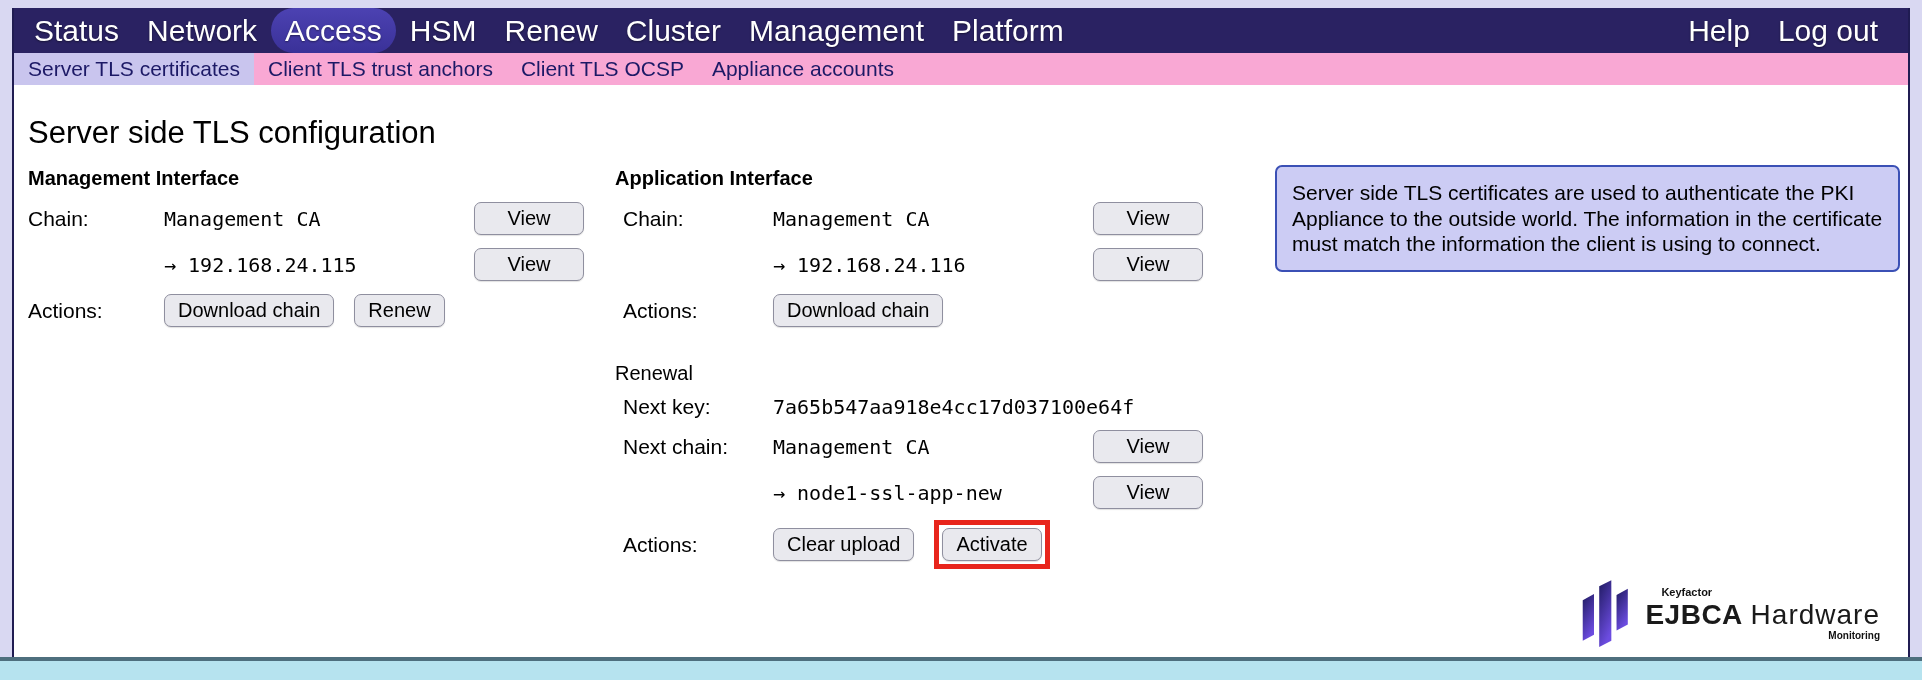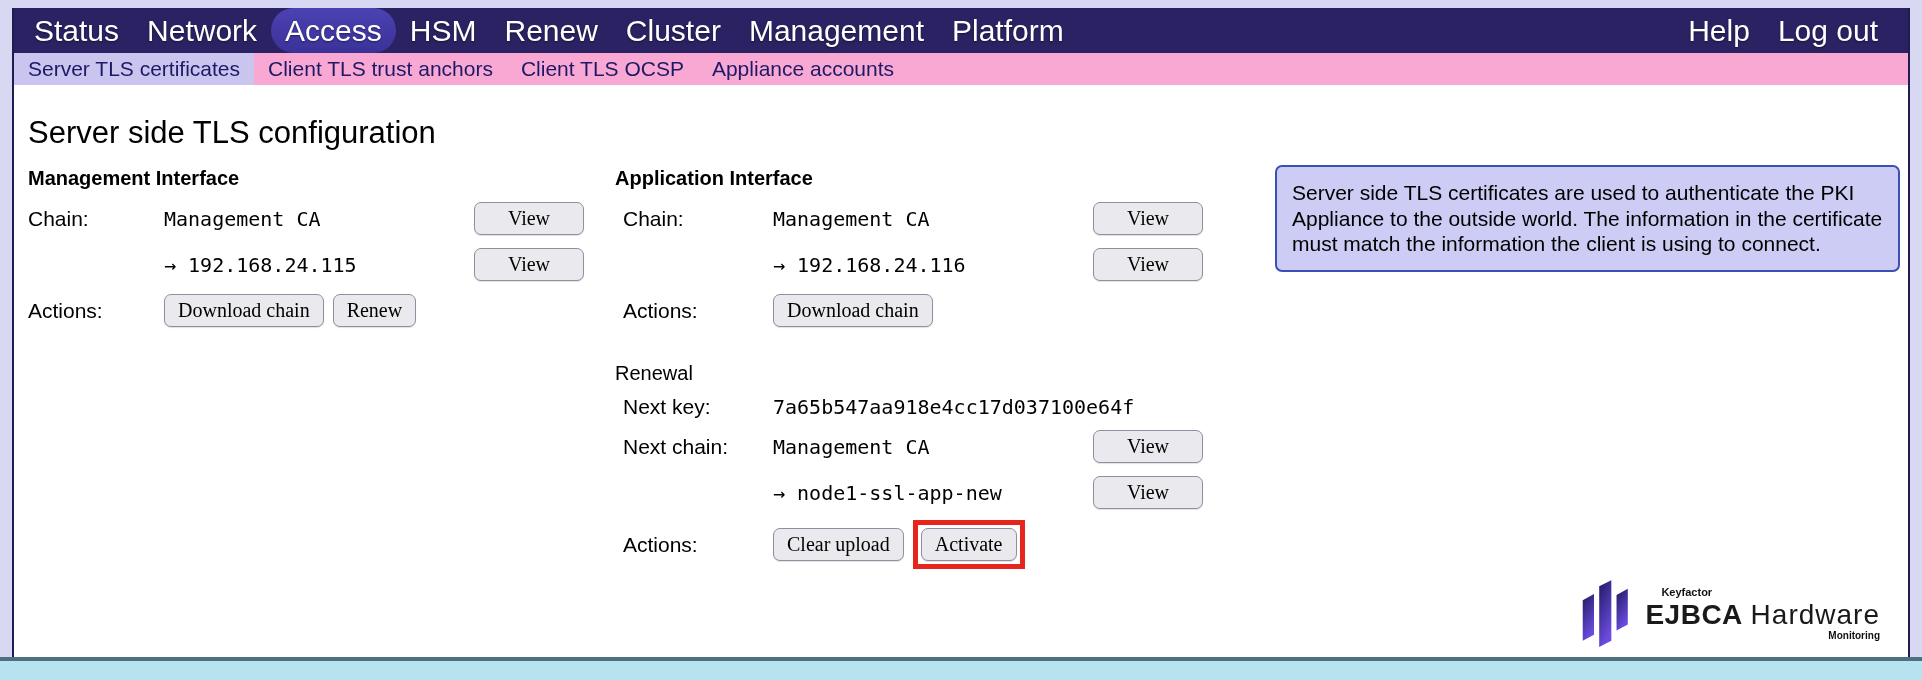--- a/index.html
+++ b/index.html
@@ -97,36 +97,36 @@
     color: #000;
     align-self: center;
   }
   .mono-value {
     font-family: "DejaVu Sans Mono", monospace;
     font-size: 20px;
     white-space: nowrap;
   }
   .cell-min { min-height: 37px; display: flex; align-items: center; }
   button.ui-btn {
-    font-family: Liberation Serif, serif;
+    font-family: Liberation Sans, sans-serif;
     font-size: 20px;
     color: #000;
     background: #e9e9ee;
     border: 1px solid #8f8f9f;
     border-radius: 7px;
     padding: 4px 13px;
     cursor: pointer;
     box-shadow: 0 1px 1px rgba(0,0,0,.12);
     white-space: nowrap;
   }
   button.view-btn { min-width: 104px; }
   .actions-cell {
     grid-column: 2 / 4;
     display: flex;
-    gap: 9px;
+    gap: 20px;
     align-items: center;
   }
   .renewal-heading {
     font-size: 20px;
     font-weight: 400;
     margin: 33px 0 10px 2px;
   }
   .red-highlight {
     border: 5px solid #e8251c;
     padding: 3px;

